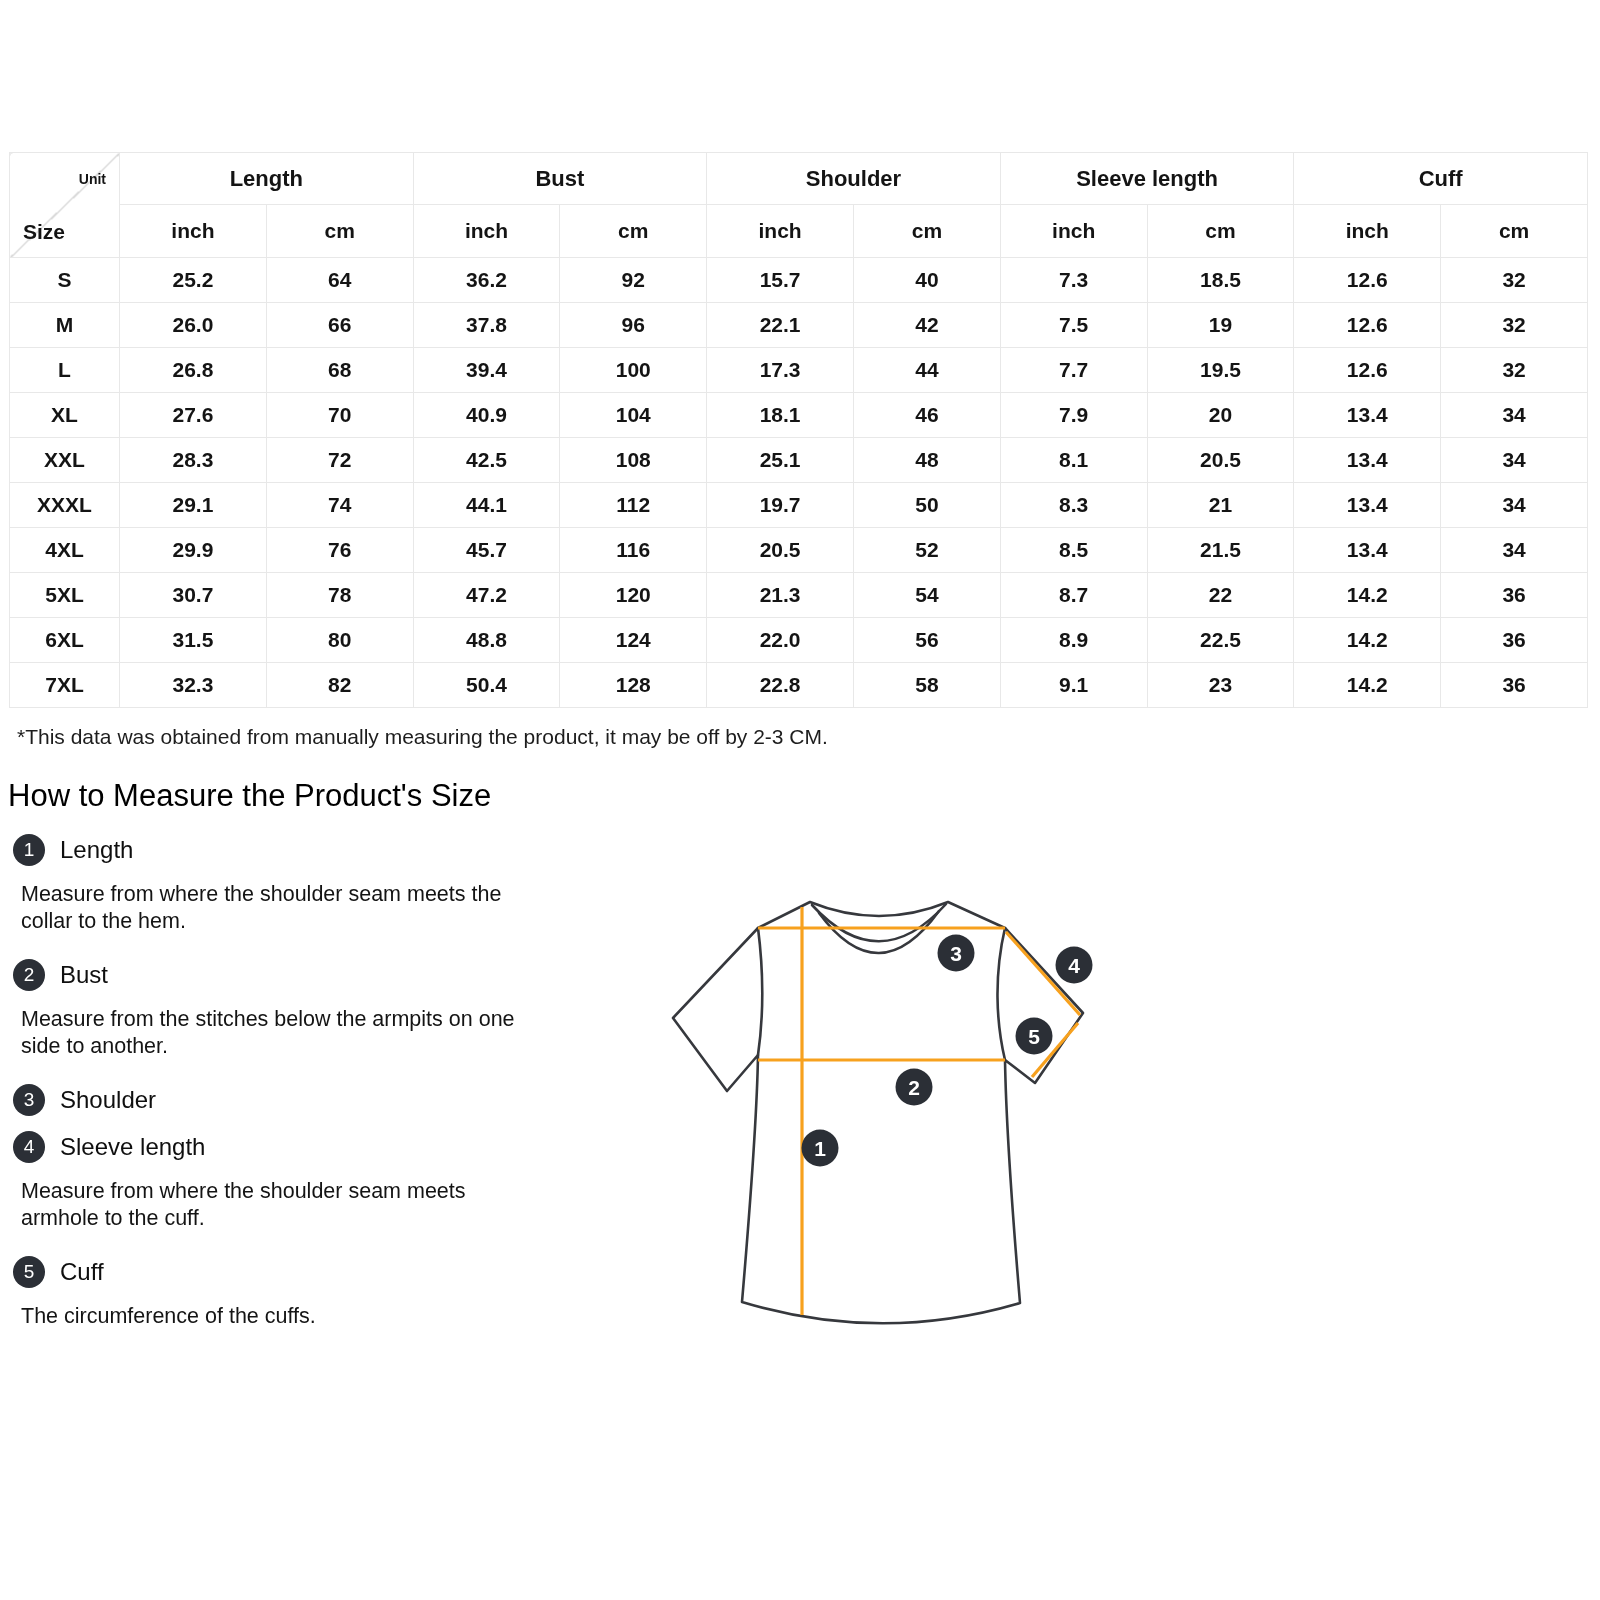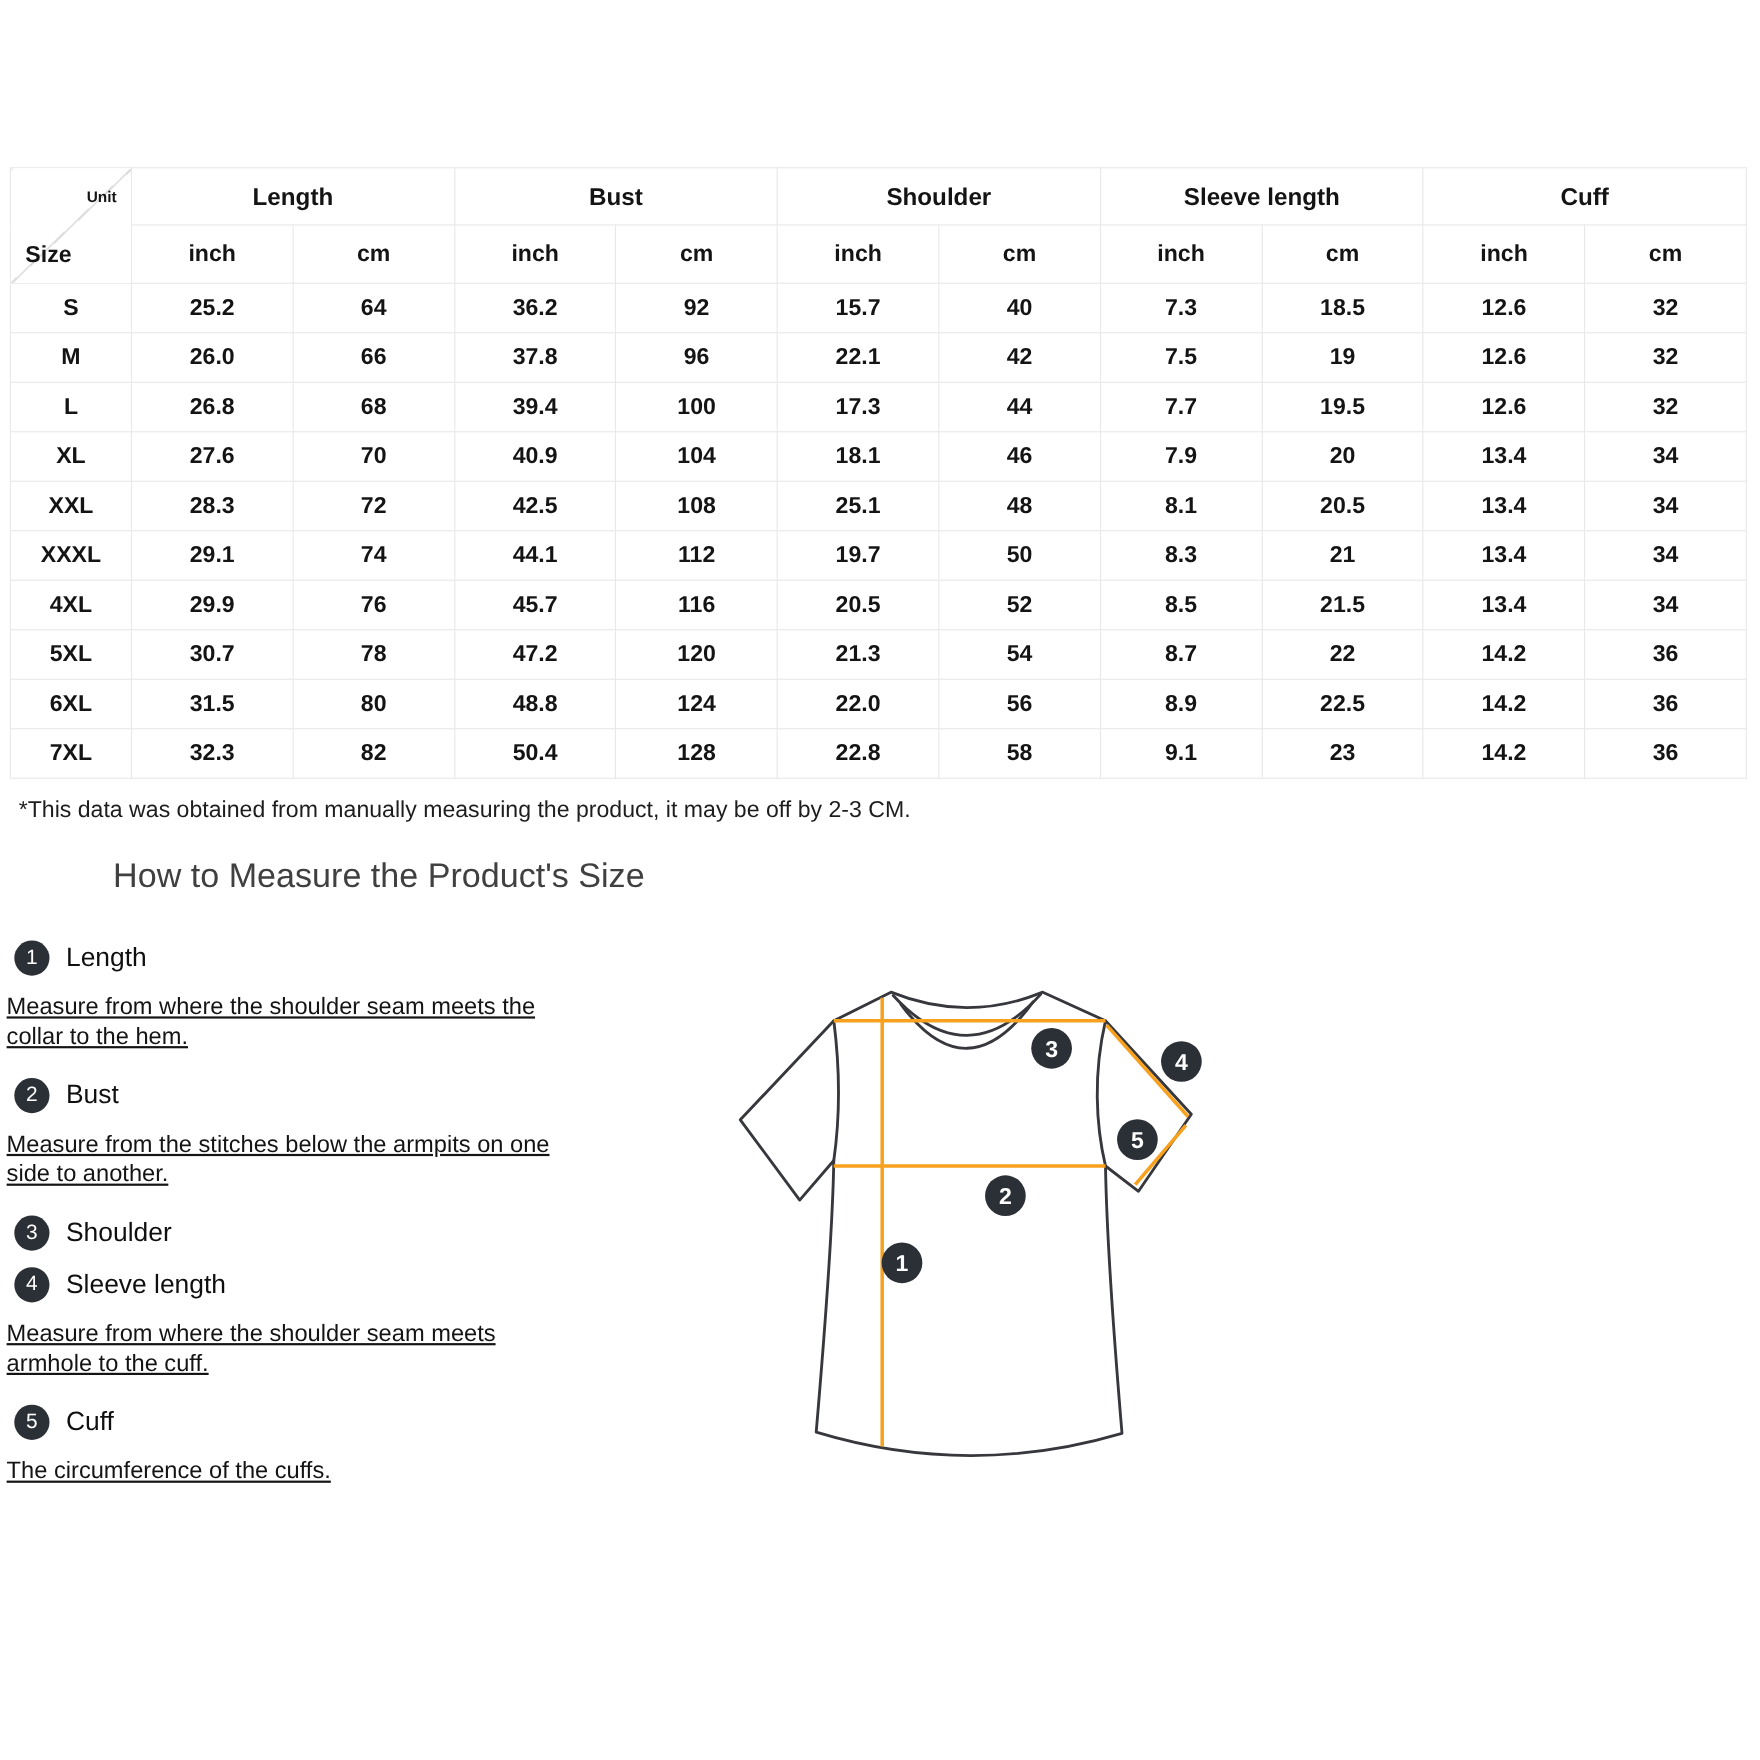--- a/index.html
+++ b/index.html
@@ -53,44 +53,42 @@
     font-size: 21px; line-height: 26px;
     color: #1d1d1d;
   }
 
   
   .howto {
     position: absolute; top: 776px; left: 6px;
     width: 580px;
   }
   .howto h2 {
-    margin: 0 0 40px 2px;
+    margin: 0 0 19px 2px;
     font-size: 31px; line-height: 39px;
     font-weight: 400;
-    color: #404040;
-    text-align: right;
+    color: #000000;
   }
   .m-item .m-head {
     display: flex; align-items: center;
     gap: 15px; height: 32px;
     margin: 0 0 15px 7px;
   }
   .m-item .badge {
     width: 32px; height: 32px; border-radius: 50%;
     background: #2b2f36; color: #ffffff;
     font-size: 19px;
     display: flex; align-items: center; justify-content: center;
     flex: 0 0 32px;
   }
   .m-item .m-label { font-size: 24px; color: #0f0f0f; }
   .m-item .m-desc {
-    margin: 0 0 24px 0;
+    margin: 0 0 24px 15px;
     font-size: 21.5px; line-height: 27px;
     color: #141414;
-    text-decoration: underline;
   }
   .m-item:nth-child(1) .m-desc { max-width: 500px; }
   .m-item:nth-child(2) .m-desc { max-width: 530px; }
   .m-item:nth-child(3) .m-desc { max-width: 500px; }
   .m-item:nth-child(4) .m-desc { max-width: 470px; }
   .m-item:nth-child(5) .m-desc { max-width: 545px; }
 
   
   figure.diagram {
     position: absolute; left: 655px; top: 870px;

